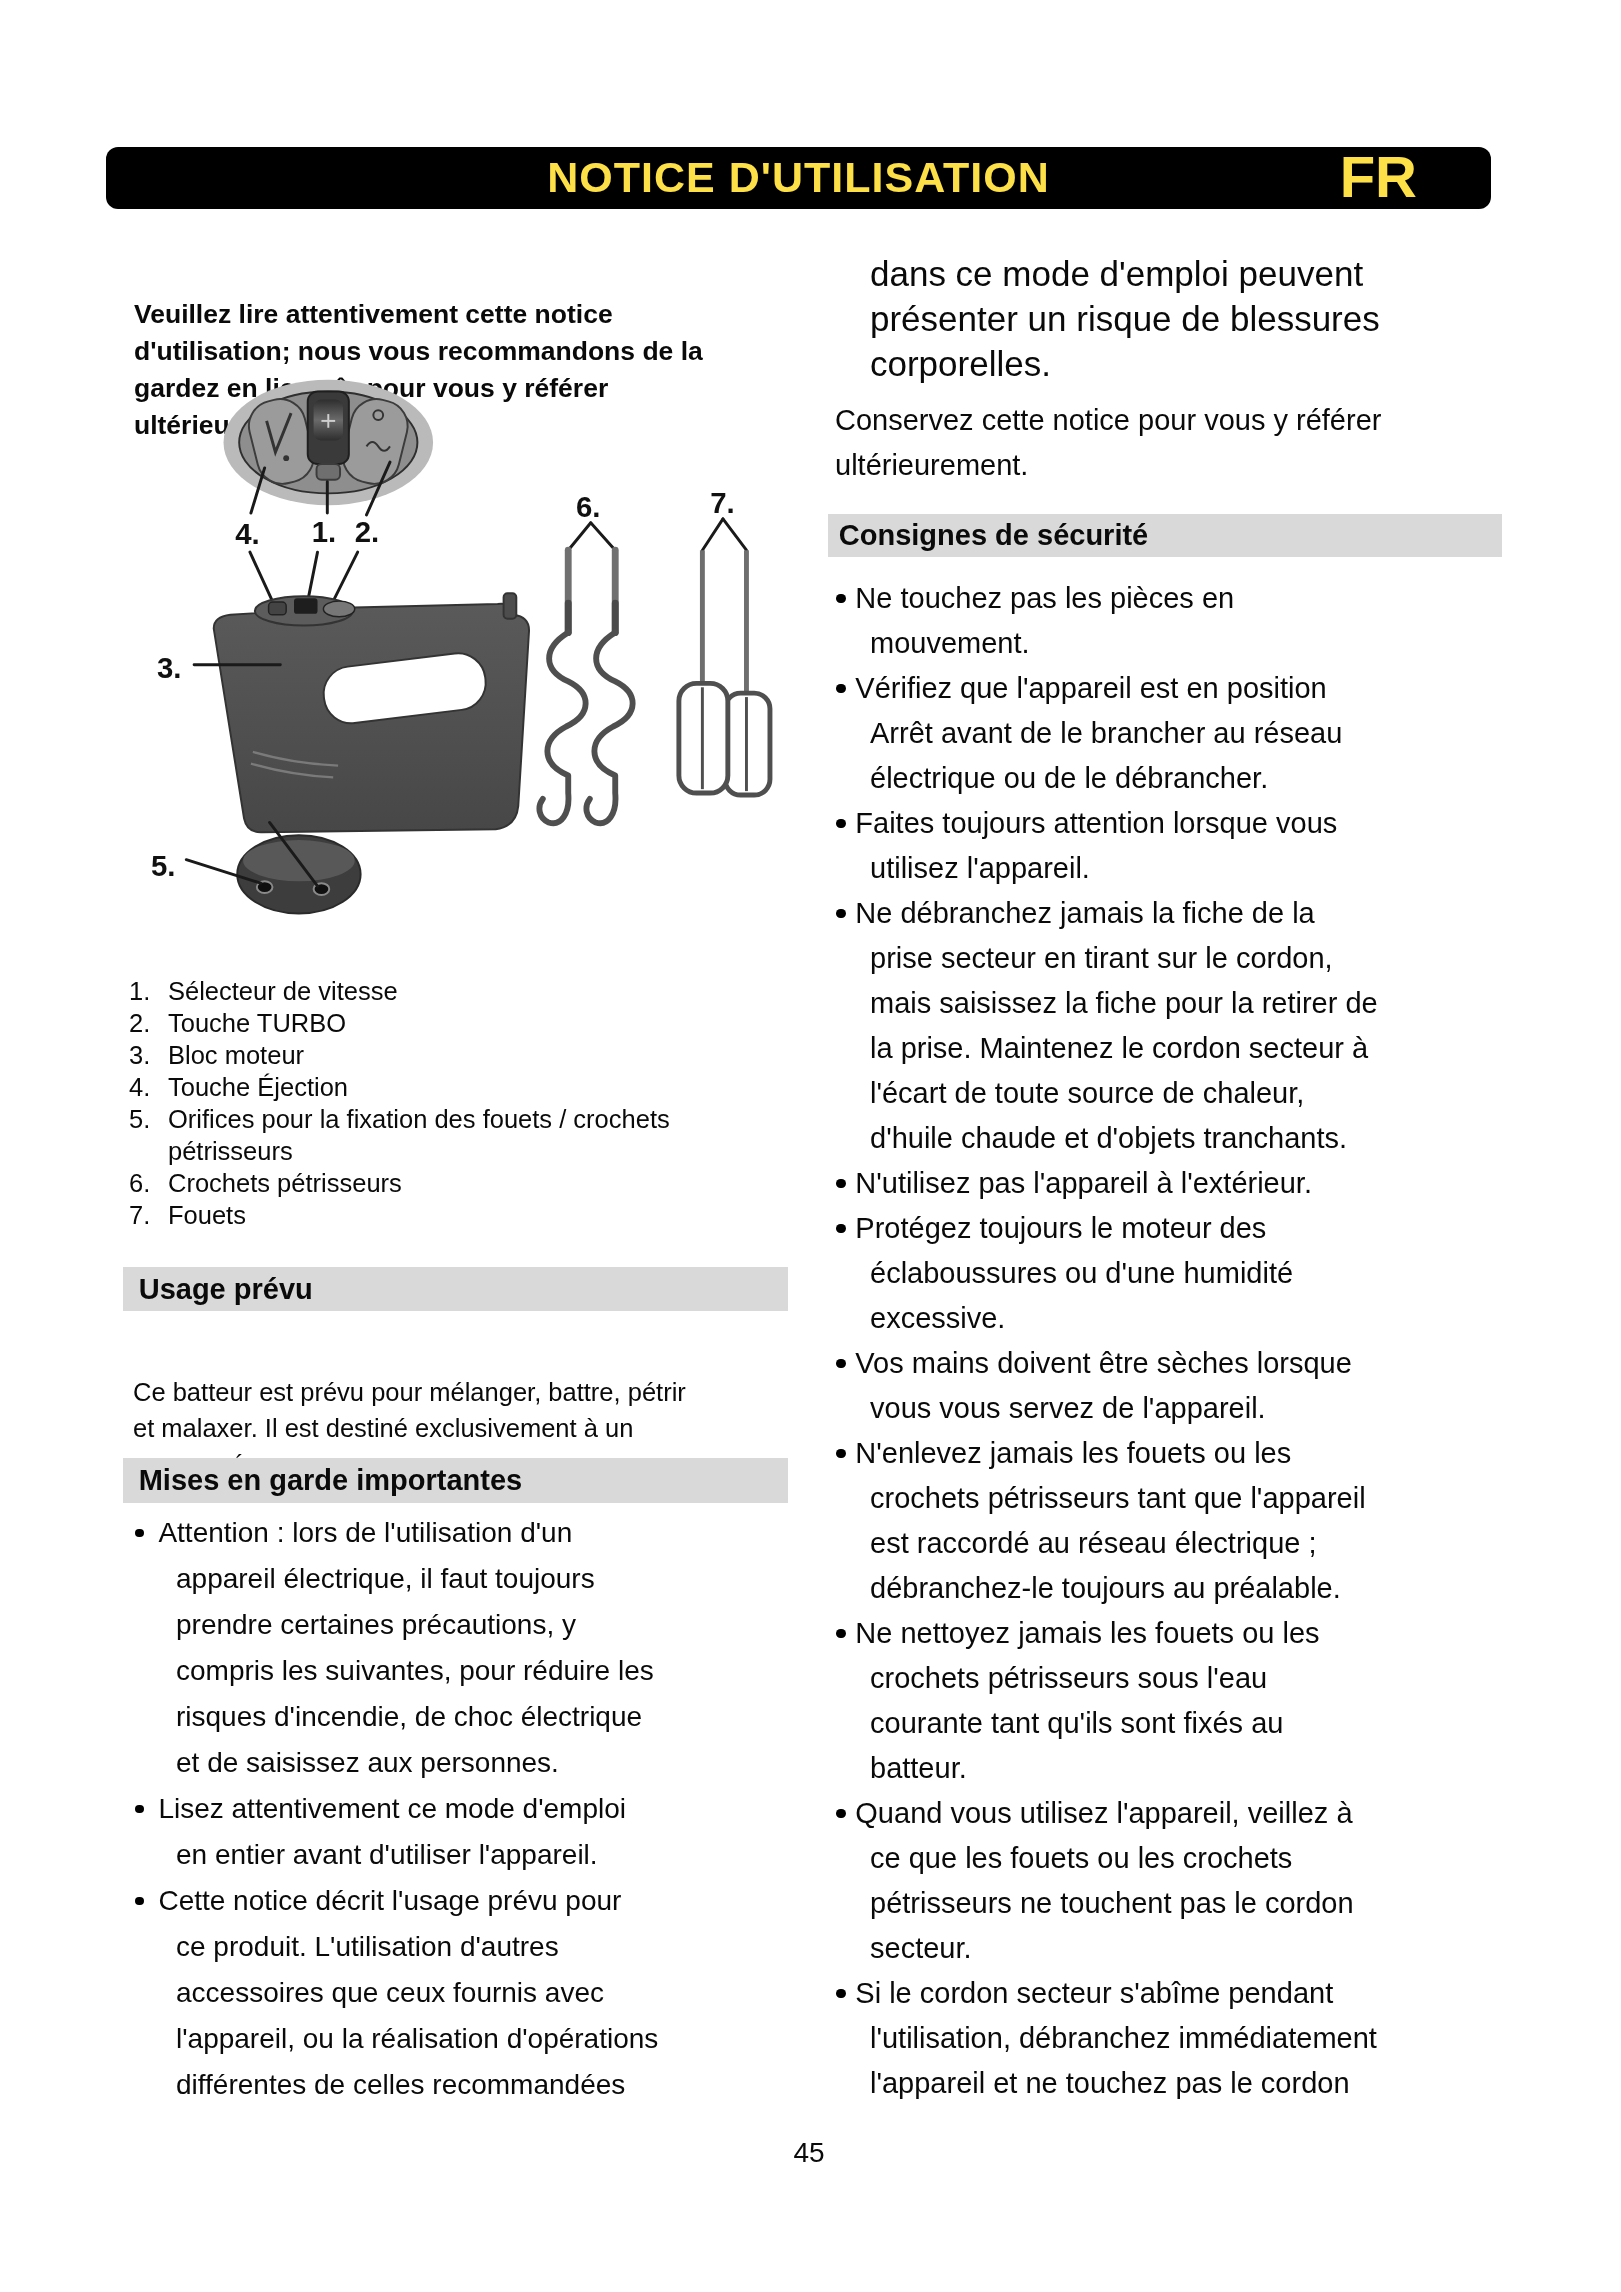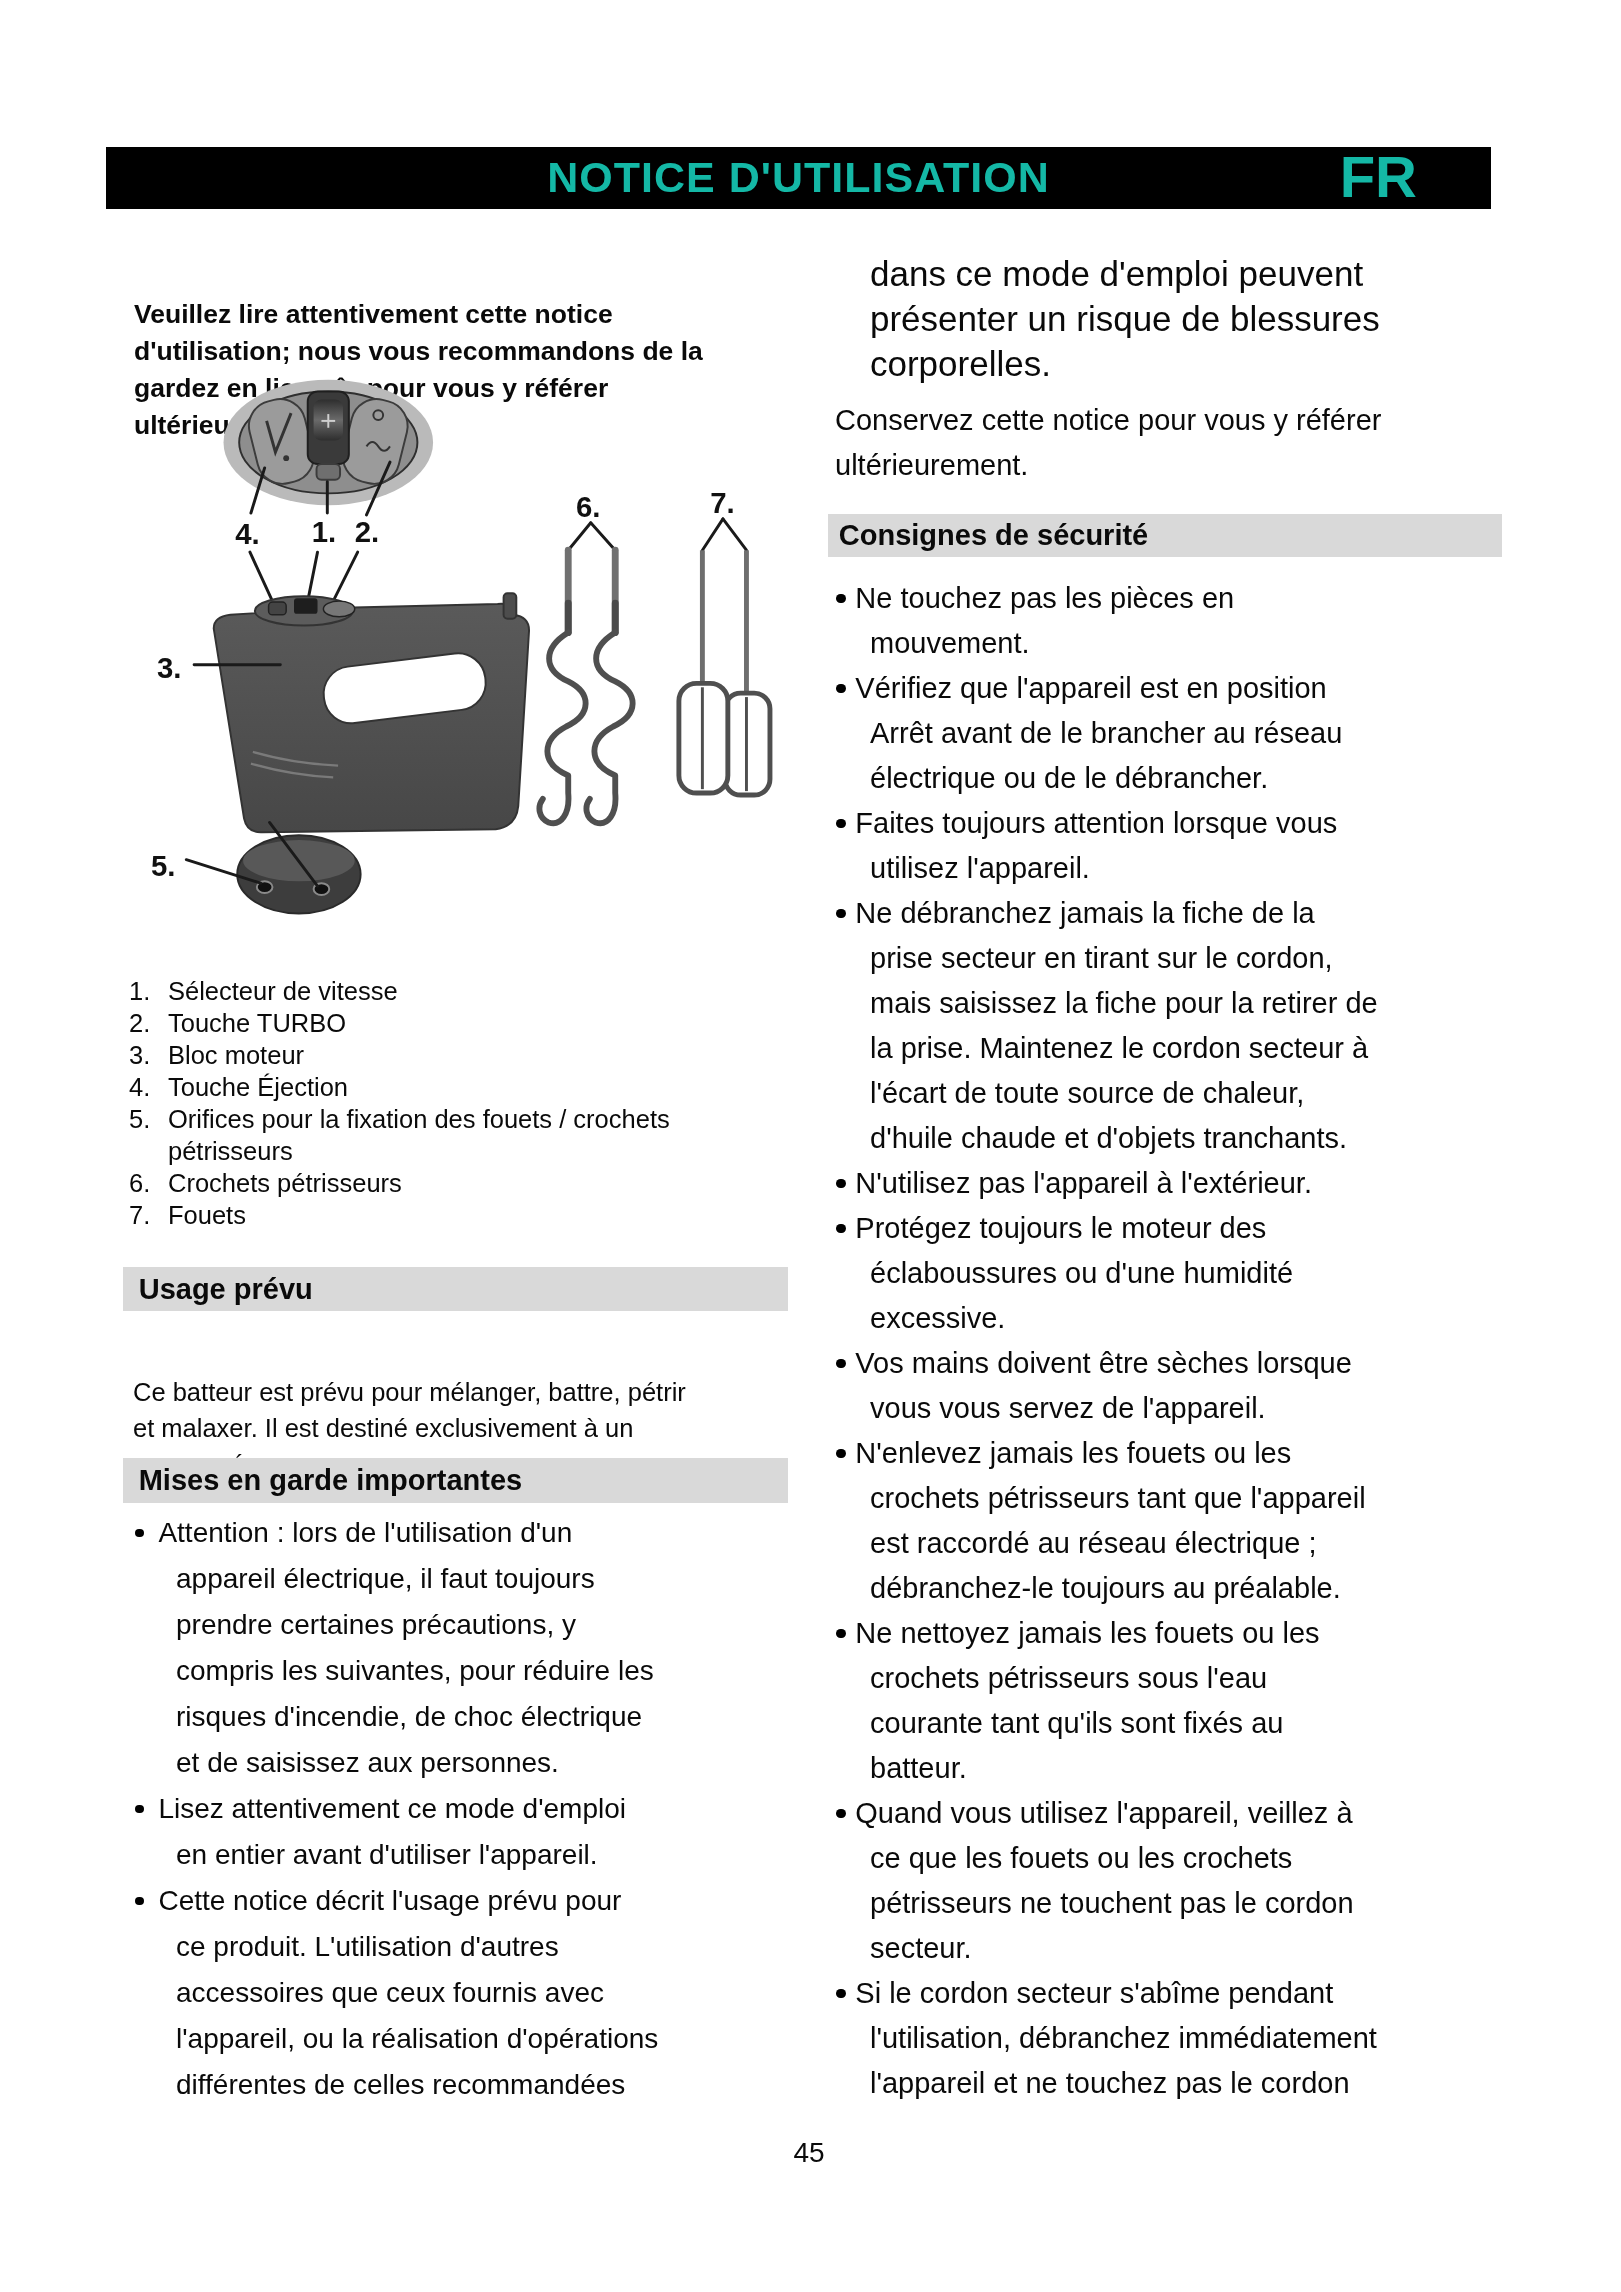--- a/index.html
+++ b/index.html
@@ -3,21 +3,21 @@
 <meta charset="utf-8">
 <style>
   html,body{margin:0;padding:0;background:#e8e8e8;}
   #page{
     position:relative;width:1621px;height:2293px;background:#ffffff;
     font-family:"Liberation Sans", sans-serif;color:#0a0a0a;overflow:hidden;
   }
   
   .header-bar{
     position:absolute;left:106px;top:147px;width:1385px;height:62px;
-    background:#000;color:#14b8a6;
+    background:#000;color:#fde047;border-radius:12px;
   }
   .header-title{
     position:absolute;left:0;right:0;top:50%;transform:translateY(-52%);
     text-align:center;font-size:43px;font-weight:bold;letter-spacing:1px;
   }
   .header-lang{
     position:absolute;right:74px;top:50%;transform:translateY(-52%);
     font-size:58px;font-weight:bold;
   }
   

